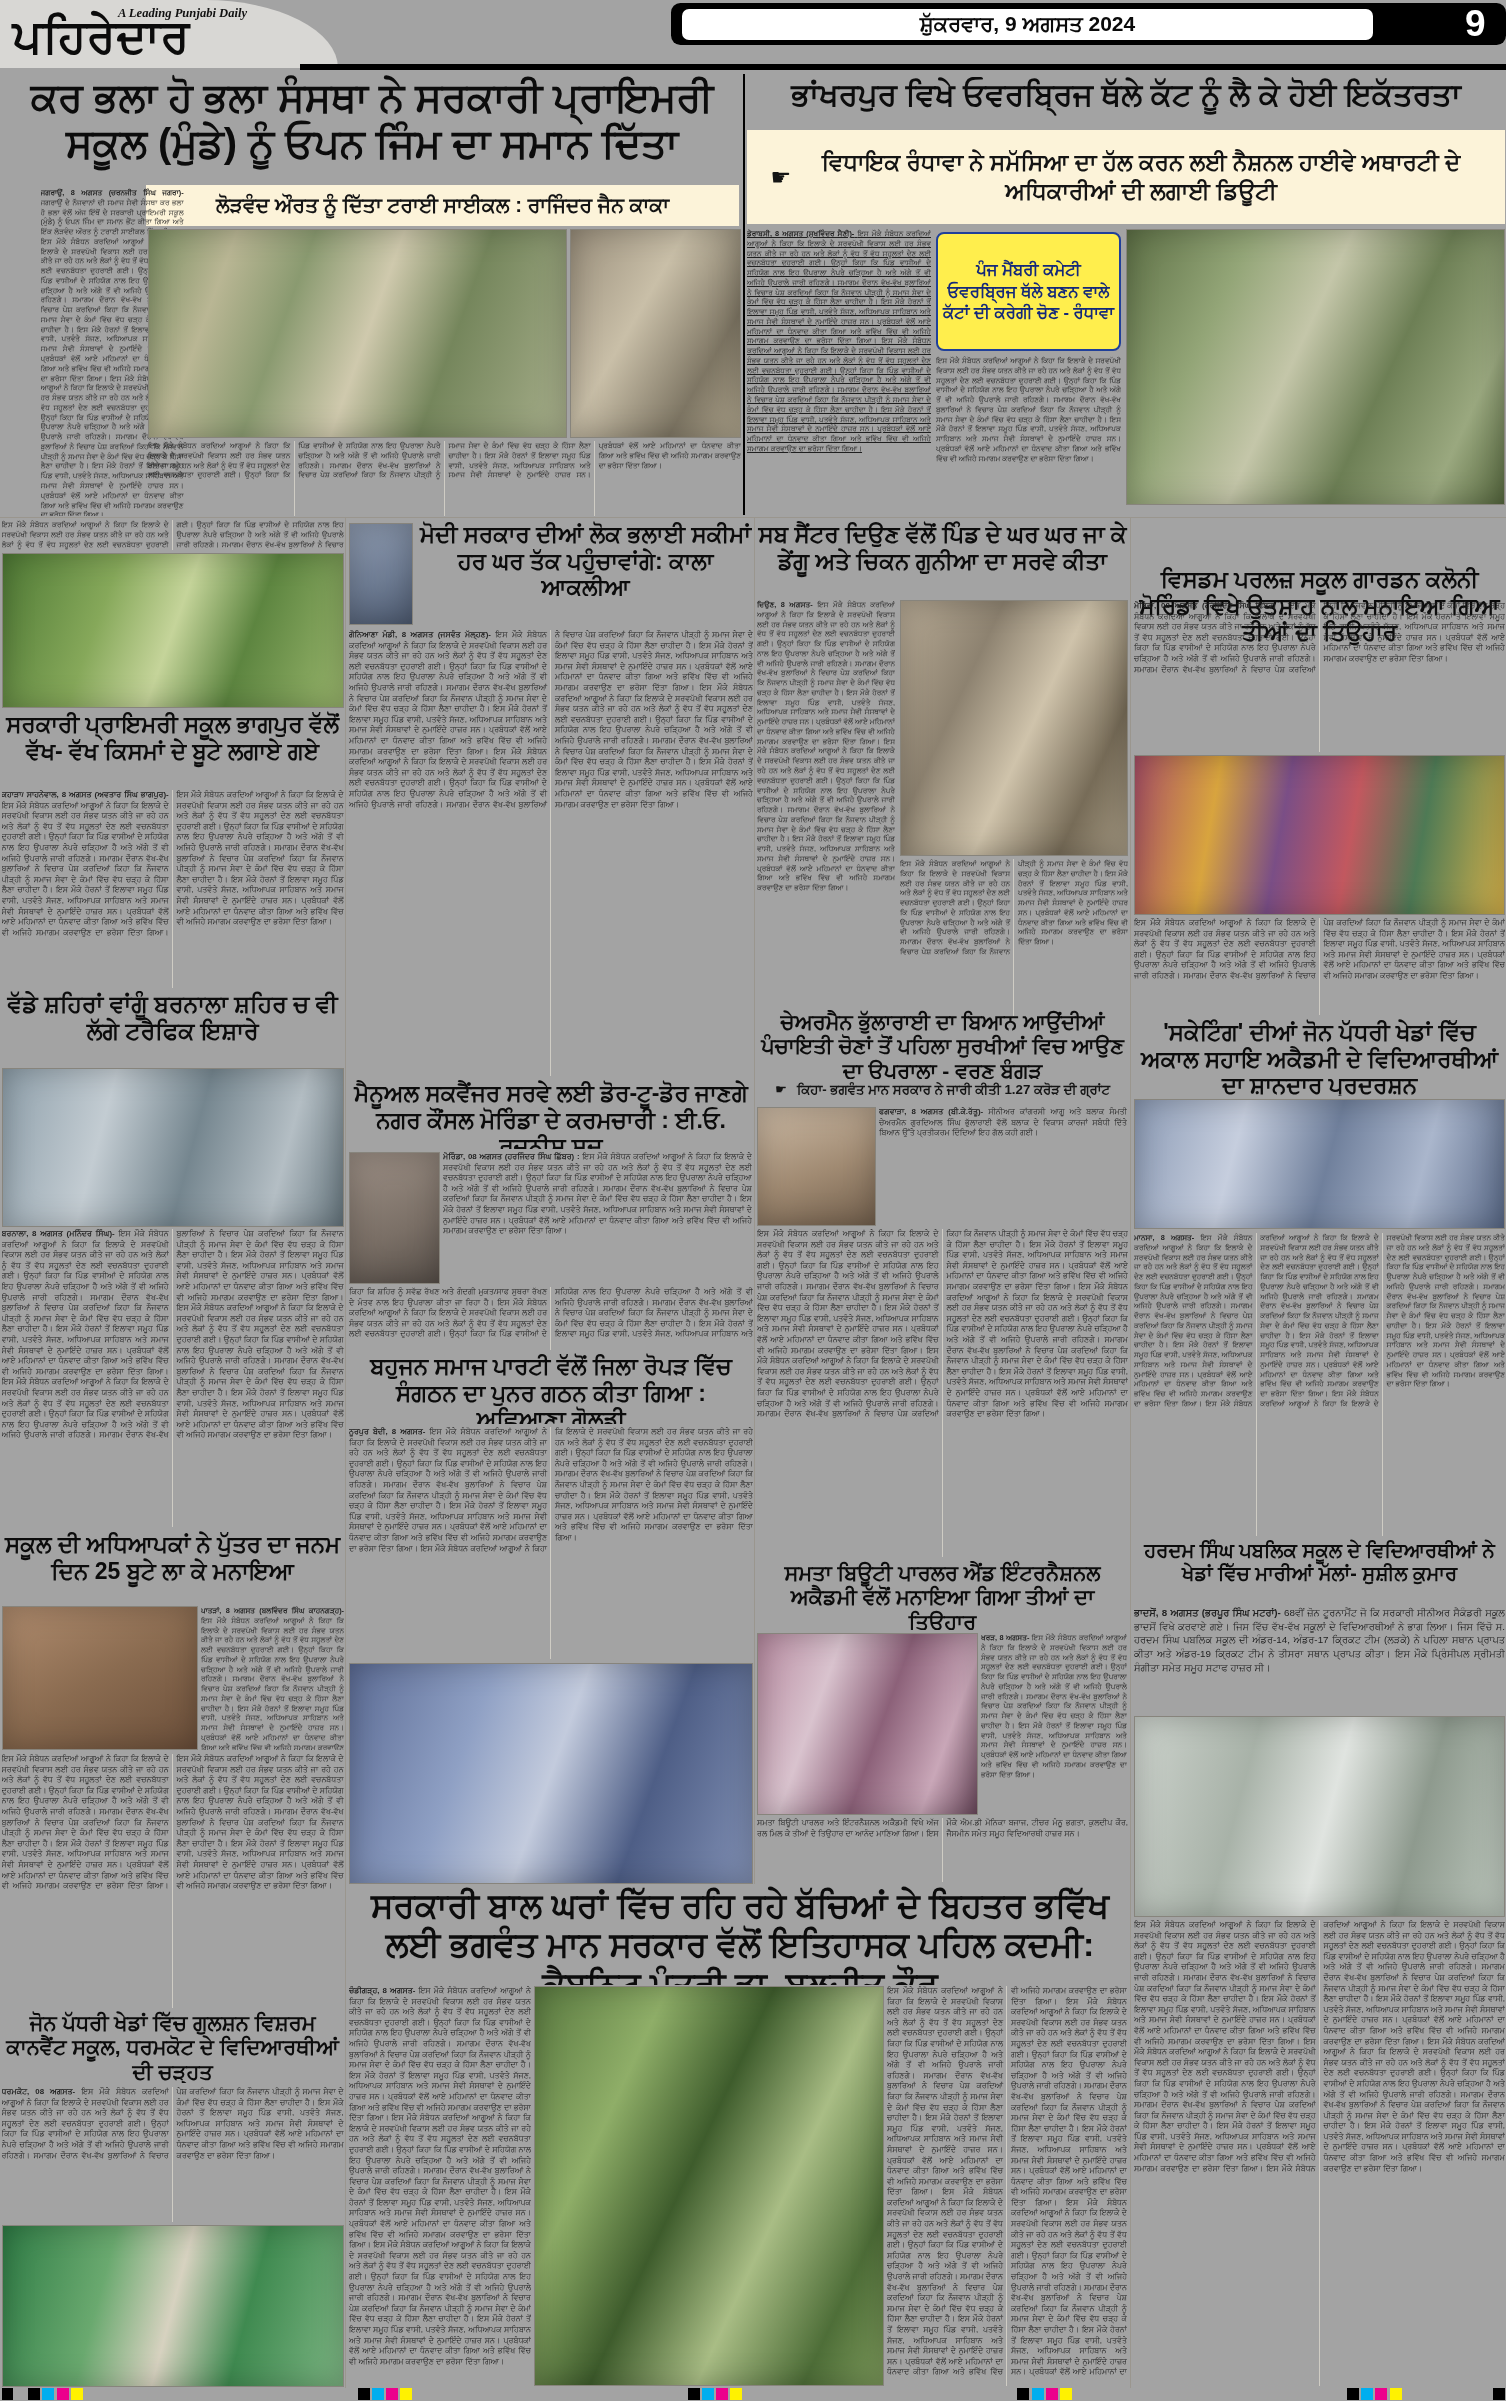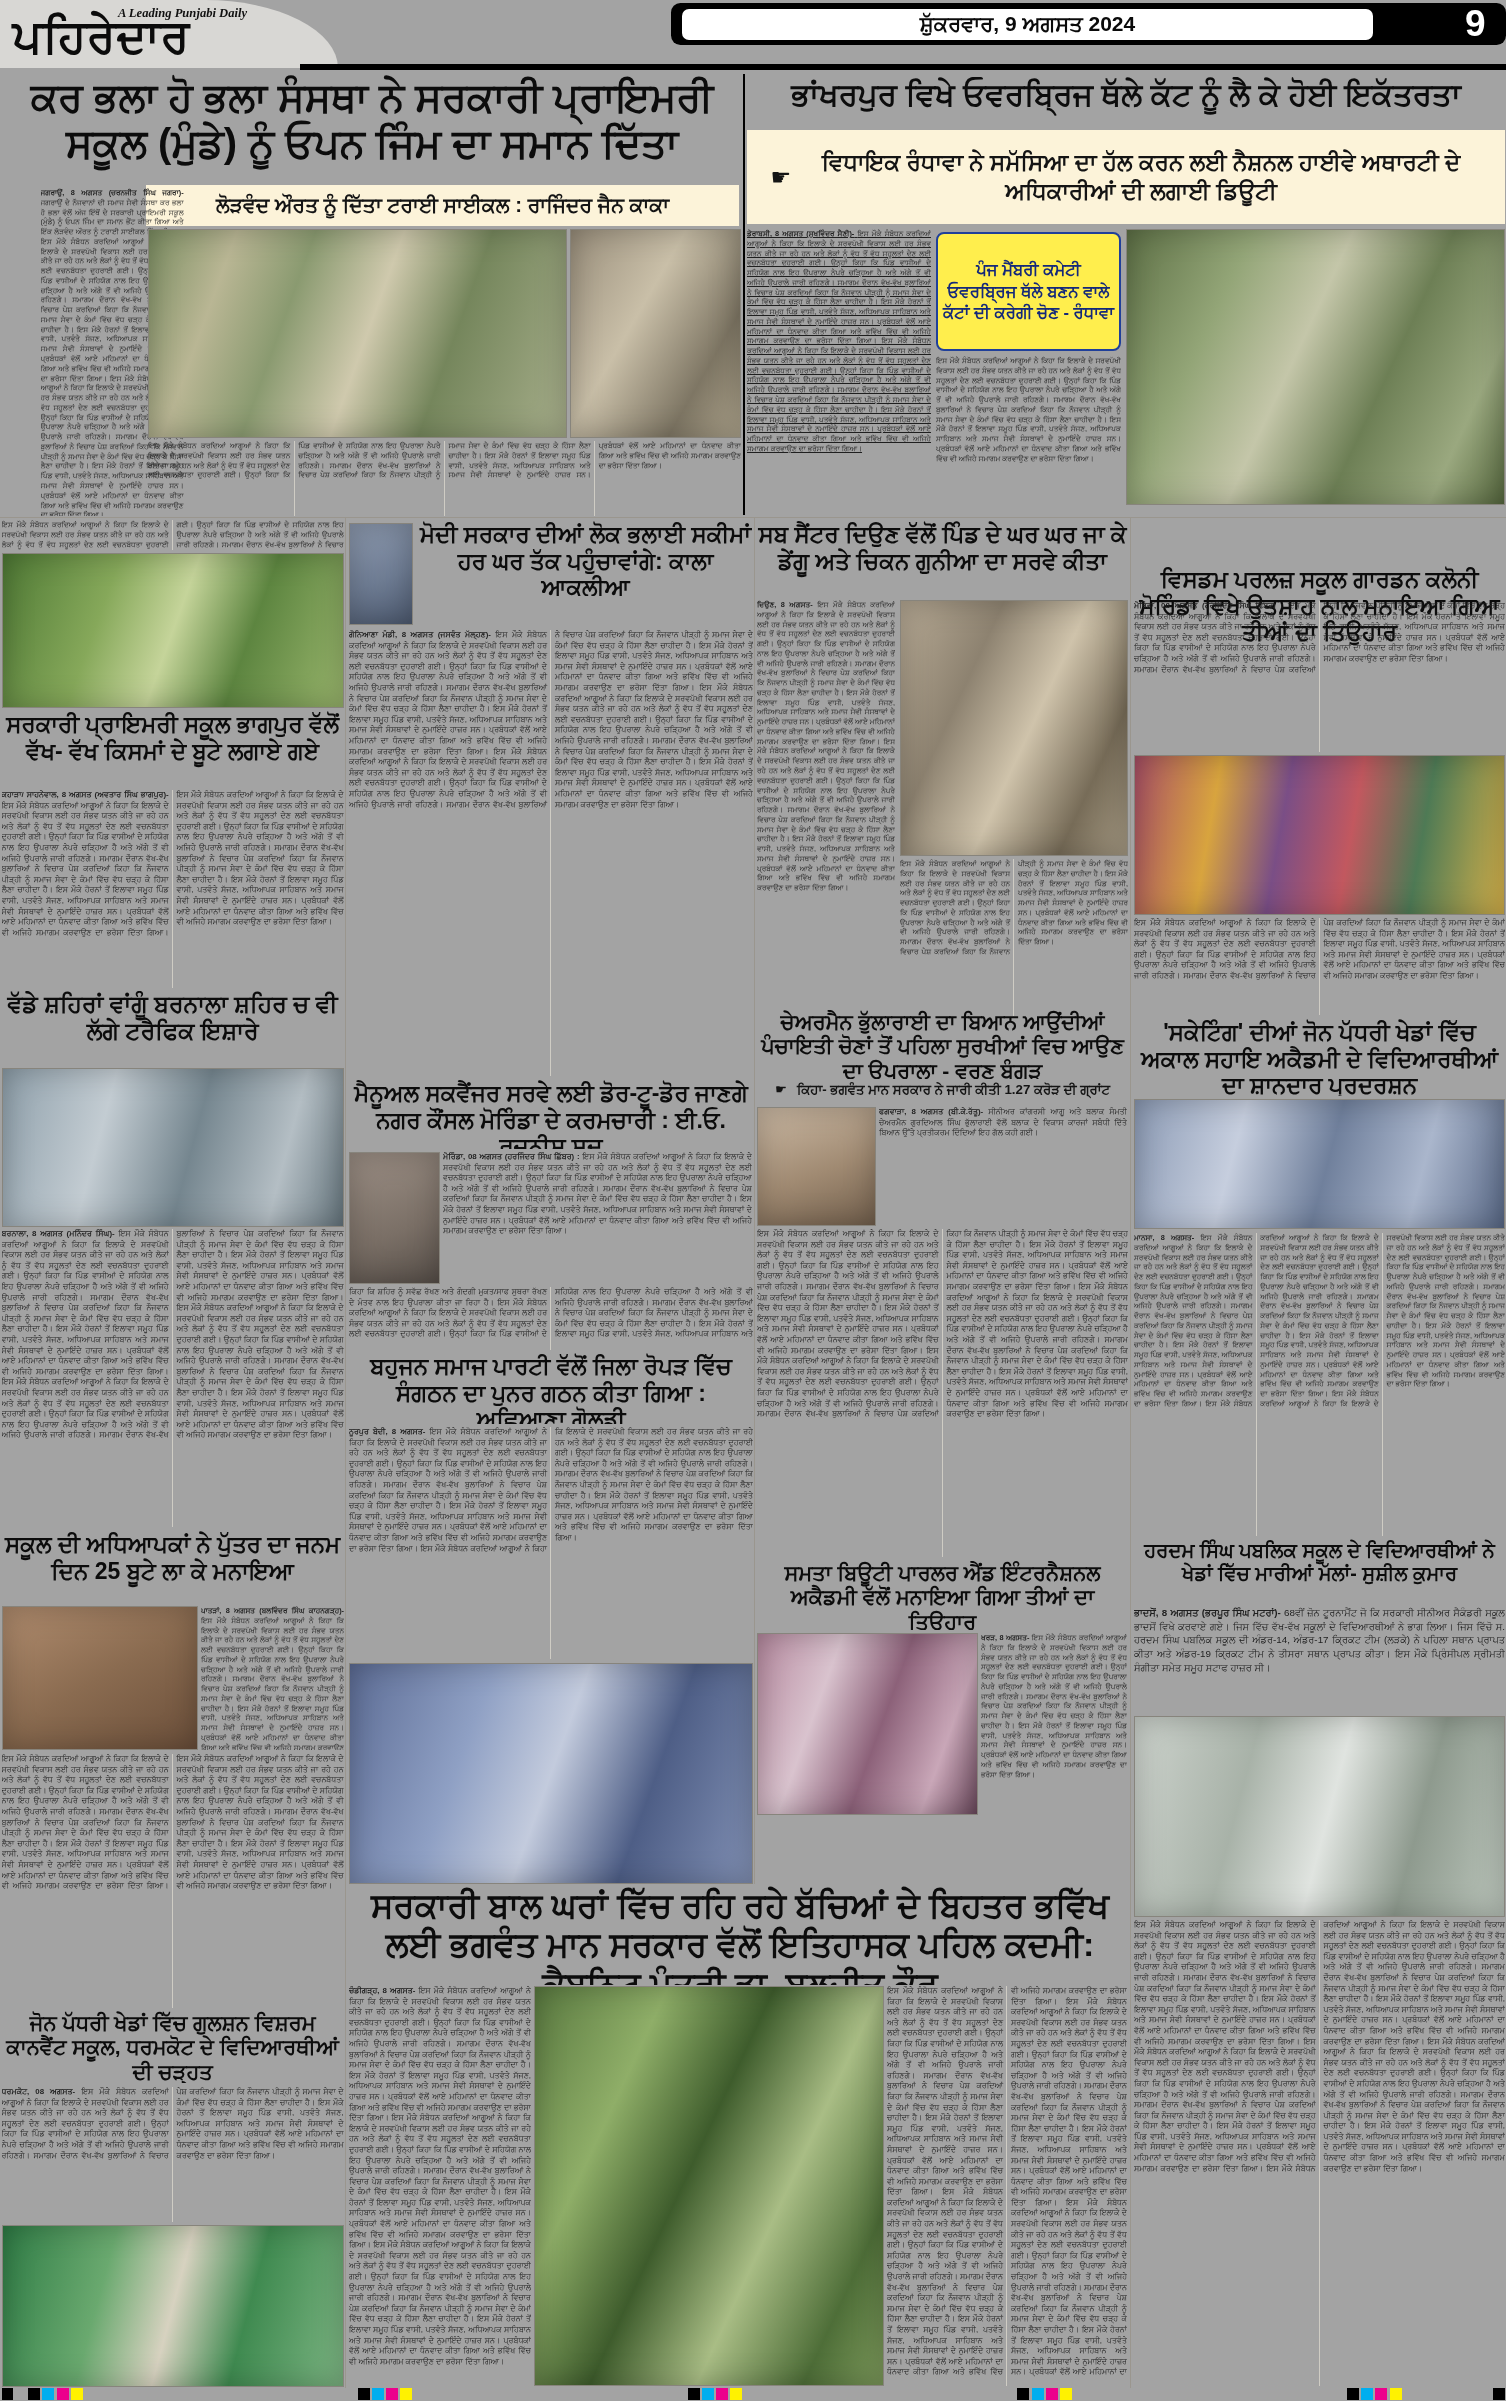--- a/index.html
+++ b/index.html
@@ -182,20 +182,23 @@
   </div>
   <div class="abs body cols2" style="left:757px;top:1229px;width:371px;height:328px;">
     <span>ਇਸ ਮੌਕੇ ਸੰਬੋਧਨ ਕਰਦਿਆਂ ਆਗੂਆਂ ਨੇ ਕਿਹਾ ਕਿ ਇਲਾਕੇ ਦੇ ਸਰਵਪੱਖੀ ਵਿਕਾਸ ਲਈ ਹਰ ਸੰਭਵ ਯਤਨ ਕੀਤੇ ਜਾ ਰਹੇ ਹਨ ਅਤੇ ਲੋਕਾਂ ਨੂੰ ਵੱਧ ਤੋਂ ਵੱਧ ਸਹੂਲਤਾਂ ਦੇਣ ਲਈ ਵਚਨਬੱਧਤਾ ਦੁਹਰਾਈ ਗਈ। ਉਨ੍ਹਾਂ ਕਿਹਾ ਕਿ ਪਿੰਡ ਵਾਸੀਆਂ ਦੇ ਸਹਿਯੋਗ ਨਾਲ ਇਹ ਉਪਰਾਲਾ ਨੇਪਰੇ ਚੜ੍ਹਿਆ ਹੈ ਅਤੇ ਅੱਗੇ ਤੋਂ ਵੀ ਅਜਿਹੇ ਉਪਰਾਲੇ ਜਾਰੀ ਰਹਿਣਗੇ। ਸਮਾਗਮ ਦੌਰਾਨ ਵੱਖ-ਵੱਖ ਬੁਲਾਰਿਆਂ ਨੇ ਵਿਚਾਰ ਪੇਸ਼ ਕਰਦਿਆਂ ਕਿਹਾ ਕਿ ਨੌਜਵਾਨ ਪੀੜ੍ਹੀ ਨੂੰ ਸਮਾਜ ਸੇਵਾ ਦੇ ਕੰਮਾਂ ਵਿੱਚ ਵੱਧ ਚੜ੍ਹ ਕੇ ਹਿੱਸਾ ਲੈਣਾ ਚਾਹੀਦਾ ਹੈ। ਇਸ ਮੌਕੇ ਹੋਰਨਾਂ ਤੋਂ ਇਲਾਵਾ ਸਮੂਹ ਪਿੰਡ ਵਾਸੀ, ਪਤਵੰਤੇ ਸੱਜਣ, ਅਧਿਆਪਕ ਸਾਹਿਬਾਨ ਅਤੇ ਸਮਾਜ ਸੇਵੀ ਸੰਸਥਾਵਾਂ ਦੇ ਨੁਮਾਇੰਦੇ ਹਾਜ਼ਰ ਸਨ। ਪ੍ਰਬੰਧਕਾਂ ਵੱਲੋਂ ਆਏ ਮਹਿਮਾਨਾਂ ਦਾ ਧੰਨਵਾਦ ਕੀਤਾ ਗਿਆ ਅਤੇ ਭਵਿੱਖ ਵਿੱਚ ਵੀ ਅਜਿਹੇ ਸਮਾਗਮ ਕਰਵਾਉਣ ਦਾ ਭਰੋਸਾ ਦਿੱਤਾ ਗਿਆ। ਇਸ ਮੌਕੇ ਸੰਬੋਧਨ ਕਰਦਿਆਂ ਆਗੂਆਂ ਨੇ ਕਿਹਾ ਕਿ ਇਲਾਕੇ ਦੇ ਸਰਵਪੱਖੀ ਵਿਕਾਸ ਲਈ ਹਰ ਸੰਭਵ ਯਤਨ ਕੀਤੇ ਜਾ ਰਹੇ ਹਨ ਅਤੇ ਲੋਕਾਂ ਨੂੰ ਵੱਧ ਤੋਂ ਵੱਧ ਸਹੂਲਤਾਂ ਦੇਣ ਲਈ ਵਚਨਬੱਧਤਾ ਦੁਹਰਾਈ ਗਈ। ਉਨ੍ਹਾਂ ਕਿਹਾ ਕਿ ਪਿੰਡ ਵਾਸੀਆਂ ਦੇ ਸਹਿਯੋਗ ਨਾਲ ਇਹ ਉਪਰਾਲਾ ਨੇਪਰੇ ਚੜ੍ਹਿਆ ਹੈ ਅਤੇ ਅੱਗੇ ਤੋਂ ਵੀ ਅਜਿਹੇ ਉਪਰਾਲੇ ਜਾਰੀ ਰਹਿਣਗੇ। ਸਮਾਗਮ ਦੌਰਾਨ ਵੱਖ-ਵੱਖ ਬੁਲਾਰਿਆਂ ਨੇ ਵਿਚਾਰ ਪੇਸ਼ ਕਰਦਿਆਂ ਕਿਹਾ ਕਿ ਨੌਜਵਾਨ ਪੀੜ੍ਹੀ ਨੂੰ ਸਮਾਜ ਸੇਵਾ ਦੇ ਕੰਮਾਂ ਵਿੱਚ ਵੱਧ ਚੜ੍ਹ ਕੇ ਹਿੱਸਾ ਲੈਣਾ ਚਾਹੀਦਾ ਹੈ। ਇਸ ਮੌਕੇ ਹੋਰਨਾਂ ਤੋਂ ਇਲਾਵਾ ਸਮੂਹ ਪਿੰਡ ਵਾਸੀ, ਪਤਵੰਤੇ ਸੱਜਣ, ਅਧਿਆਪਕ ਸਾਹਿਬਾਨ ਅਤੇ ਸਮਾਜ ਸੇਵੀ ਸੰਸਥਾਵਾਂ ਦੇ ਨੁਮਾਇੰਦੇ ਹਾਜ਼ਰ ਸਨ। ਪ੍ਰਬੰਧਕਾਂ ਵੱਲੋਂ ਆਏ ਮਹਿਮਾਨਾਂ ਦਾ ਧੰਨਵਾਦ ਕੀਤਾ ਗਿਆ ਅਤੇ ਭਵਿੱਖ ਵਿੱਚ ਵੀ ਅਜਿਹੇ ਸਮਾਗਮ ਕਰਵਾਉਣ ਦਾ ਭਰੋਸਾ ਦਿੱਤਾ ਗਿਆ। ਇਸ ਮੌਕੇ ਸੰਬੋਧਨ ਕਰਦਿਆਂ ਆਗੂਆਂ ਨੇ ਕਿਹਾ ਕਿ ਇਲਾਕੇ ਦੇ ਸਰਵਪੱਖੀ ਵਿਕਾਸ ਲਈ ਹਰ ਸੰਭਵ ਯਤਨ ਕੀਤੇ ਜਾ ਰਹੇ ਹਨ ਅਤੇ ਲੋਕਾਂ ਨੂੰ ਵੱਧ ਤੋਂ ਵੱਧ ਸਹੂਲਤਾਂ ਦੇਣ ਲਈ ਵਚਨਬੱਧਤਾ ਦੁਹਰਾਈ ਗਈ। ਉਨ੍ਹਾਂ ਕਿਹਾ ਕਿ ਪਿੰਡ ਵਾਸੀਆਂ ਦੇ ਸਹਿਯੋਗ ਨਾਲ ਇਹ ਉਪਰਾਲਾ ਨੇਪਰੇ ਚੜ੍ਹਿਆ ਹੈ ਅਤੇ ਅੱਗੇ ਤੋਂ ਵੀ ਅਜਿਹੇ ਉਪਰਾਲੇ ਜਾਰੀ ਰਹਿਣਗੇ। ਸਮਾਗਮ ਦੌਰਾਨ ਵੱਖ-ਵੱਖ ਬੁਲਾਰਿਆਂ ਨੇ ਵਿਚਾਰ ਪੇਸ਼ ਕਰਦਿਆਂ ਕਿਹਾ ਕਿ ਨੌਜਵਾਨ ਪੀੜ੍ਹੀ ਨੂੰ ਸਮਾਜ ਸੇਵਾ ਦੇ ਕੰਮਾਂ ਵਿੱਚ ਵੱਧ ਚੜ੍ਹ ਕੇ ਹਿੱਸਾ ਲੈਣਾ ਚਾਹੀਦਾ ਹੈ। ਇਸ ਮੌਕੇ ਹੋਰਨਾਂ ਤੋਂ ਇਲਾਵਾ ਸਮੂਹ ਪਿੰਡ ਵਾਸੀ, ਪਤਵੰਤੇ ਸੱਜਣ, ਅਧਿਆਪਕ ਸਾਹਿਬਾਨ ਅਤੇ ਸਮਾਜ ਸੇਵੀ ਸੰਸਥਾਵਾਂ ਦੇ ਨੁਮਾਇੰਦੇ ਹਾਜ਼ਰ ਸਨ। ਪ੍ਰਬੰਧਕਾਂ ਵੱਲੋਂ ਆਏ ਮਹਿਮਾਨਾਂ ਦਾ ਧੰਨਵਾਦ ਕੀਤਾ ਗਿਆ ਅਤੇ ਭਵਿੱਖ ਵਿੱਚ ਵੀ ਅਜਿਹੇ ਸਮਾਗਮ ਕਰਵਾਉਣ ਦਾ ਭਰੋਸਾ ਦਿੱਤਾ ਗਿਆ।</span>
   </div>
 
   <div class="abs hl" style="left:757px;top:1561px;width:371px;height:69px;font-size:21px;">ਸਮਤਾ ਬਿਊਟੀ ਪਾਰਲਰ ਐਂਡ ਇੰਟਰਨੈਸ਼ਨਲ ਅਕੈਡਮੀ ਵੱਲੋਂ ਮਨਾਇਆ ਗਿਆ ਤੀਆਂ ਦਾ ਤਿਉਹਾਰ</div>
   <div class="abs photo" style="left:757px;top:1633px;width:221px;height:182px;background:linear-gradient(110deg,#b78aa0,#d9c3ce 30%,#8c6179 55%,#c9a7b8 80%,#6d4a5e);"></div>
   <div class="abs body t9" style="left:981px;top:1633px;width:146px;height:182px;">
     <span class="dl">ਖਰੜ, 8 ਅਗਸਤ-</span>
     <span>ਇਸ ਮੌਕੇ ਸੰਬੋਧਨ ਕਰਦਿਆਂ ਆਗੂਆਂ ਨੇ ਕਿਹਾ ਕਿ ਇਲਾਕੇ ਦੇ ਸਰਵਪੱਖੀ ਵਿਕਾਸ ਲਈ ਹਰ ਸੰਭਵ ਯਤਨ ਕੀਤੇ ਜਾ ਰਹੇ ਹਨ ਅਤੇ ਲੋਕਾਂ ਨੂੰ ਵੱਧ ਤੋਂ ਵੱਧ ਸਹੂਲਤਾਂ ਦੇਣ ਲਈ ਵਚਨਬੱਧਤਾ ਦੁਹਰਾਈ ਗਈ। ਉਨ੍ਹਾਂ ਕਿਹਾ ਕਿ ਪਿੰਡ ਵਾਸੀਆਂ ਦੇ ਸਹਿਯੋਗ ਨਾਲ ਇਹ ਉਪਰਾਲਾ ਨੇਪਰੇ ਚੜ੍ਹਿਆ ਹੈ ਅਤੇ ਅੱਗੇ ਤੋਂ ਵੀ ਅਜਿਹੇ ਉਪਰਾਲੇ ਜਾਰੀ ਰਹਿਣਗੇ। ਸਮਾਗਮ ਦੌਰਾਨ ਵੱਖ-ਵੱਖ ਬੁਲਾਰਿਆਂ ਨੇ ਵਿਚਾਰ ਪੇਸ਼ ਕਰਦਿਆਂ ਕਿਹਾ ਕਿ ਨੌਜਵਾਨ ਪੀੜ੍ਹੀ ਨੂੰ ਸਮਾਜ ਸੇਵਾ ਦੇ ਕੰਮਾਂ ਵਿੱਚ ਵੱਧ ਚੜ੍ਹ ਕੇ ਹਿੱਸਾ ਲੈਣਾ ਚਾਹੀਦਾ ਹੈ। ਇਸ ਮੌਕੇ ਹੋਰਨਾਂ ਤੋਂ ਇਲਾਵਾ ਸਮੂਹ ਪਿੰਡ ਵਾਸੀ, ਪਤਵੰਤੇ ਸੱਜਣ, ਅਧਿਆਪਕ ਸਾਹਿਬਾਨ ਅਤੇ ਸਮਾਜ ਸੇਵੀ ਸੰਸਥਾਵਾਂ ਦੇ ਨੁਮਾਇੰਦੇ ਹਾਜ਼ਰ ਸਨ। ਪ੍ਰਬੰਧਕਾਂ ਵੱਲੋਂ ਆਏ ਮਹਿਮਾਨਾਂ ਦਾ ਧੰਨਵਾਦ ਕੀਤਾ ਗਿਆ ਅਤੇ ਭਵਿੱਖ ਵਿੱਚ ਵੀ ਅਜਿਹੇ ਸਮਾਗਮ ਕਰਵਾਉਣ ਦਾ ਭਰੋਸਾ ਦਿੱਤਾ ਗਿਆ।</span>
+  </div>
+  <div class="abs body cols2" style="left:757px;top:1818px;width:371px;height:64px;">
+    <span>ਸਮਤਾ ਬਿਊਟੀ ਪਾਰਲਰ ਅਤੇ ਇੰਟਰਨੈਸ਼ਨਲ ਅਕੈਡਮੀ ਵਿਖੇ ਅੱਜ ਰਲ ਮਿਲ ਕੇ ਤੀਆਂ ਦੇ ਤਿਉਹਾਰ ਦਾ ਆਨੰਦ ਮਾਣਿਆ ਗਿਆ। ਇਸ ਮੌਕੇ ਐਮ.ਡੀ ਮੋਨਿਕਾ ਬਜਾਜ, ਟੀਚਰ ਮੰਨੂ ਭਗਤਾ, ਕੁਲਦੀਪ ਕੌਰ, ਜੈਸਮੀਨ ਸਮੇਤ ਸਮੂਹ ਵਿਦਿਆਰਥੀ ਹਾਜ਼ਰ ਸਨ।</span>
   </div>
 
   <div class="abs hl" style="left:1134px;top:1019px;width:371px;height:77px;font-size:23px;">'ਸਕੇਟਿੰਗ' ਦੀਆਂ ਜੋਨ ਪੱਧਰੀ ਖੇਡਾਂ ਵਿੱਚ ਅਕਾਲ ਸਹਾਇ ਅਕੈਡਮੀ ਦੇ ਵਿਦਿਆਰਥੀਆਂ ਦਾ ਸ਼ਾਨਦਾਰ ਪ੍ਰਦਰਸ਼ਨ</div>
   <div class="abs photo" style="left:1134px;top:1099px;width:371px;height:130px;background:linear-gradient(105deg,#8c9bb5,#c6cede 28%,#70809c 52%,#aab6cc 76%,#5a6a88);"></div>
   <div class="abs body t9 cols3" style="left:1134px;top:1233px;width:371px;height:303px;">
     <span class="dl">ਮਾਨਸਾ, 8 ਅਗਸਤ-</span>
     <span>ਇਸ ਮੌਕੇ ਸੰਬੋਧਨ ਕਰਦਿਆਂ ਆਗੂਆਂ ਨੇ ਕਿਹਾ ਕਿ ਇਲਾਕੇ ਦੇ ਸਰਵਪੱਖੀ ਵਿਕਾਸ ਲਈ ਹਰ ਸੰਭਵ ਯਤਨ ਕੀਤੇ ਜਾ ਰਹੇ ਹਨ ਅਤੇ ਲੋਕਾਂ ਨੂੰ ਵੱਧ ਤੋਂ ਵੱਧ ਸਹੂਲਤਾਂ ਦੇਣ ਲਈ ਵਚਨਬੱਧਤਾ ਦੁਹਰਾਈ ਗਈ। ਉਨ੍ਹਾਂ ਕਿਹਾ ਕਿ ਪਿੰਡ ਵਾਸੀਆਂ ਦੇ ਸਹਿਯੋਗ ਨਾਲ ਇਹ ਉਪਰਾਲਾ ਨੇਪਰੇ ਚੜ੍ਹਿਆ ਹੈ ਅਤੇ ਅੱਗੇ ਤੋਂ ਵੀ ਅਜਿਹੇ ਉਪਰਾਲੇ ਜਾਰੀ ਰਹਿਣਗੇ। ਸਮਾਗਮ ਦੌਰਾਨ ਵੱਖ-ਵੱਖ ਬੁਲਾਰਿਆਂ ਨੇ ਵਿਚਾਰ ਪੇਸ਼ ਕਰਦਿਆਂ ਕਿਹਾ ਕਿ ਨੌਜਵਾਨ ਪੀੜ੍ਹੀ ਨੂੰ ਸਮਾਜ ਸੇਵਾ ਦੇ ਕੰਮਾਂ ਵਿੱਚ ਵੱਧ ਚੜ੍ਹ ਕੇ ਹਿੱਸਾ ਲੈਣਾ ਚਾਹੀਦਾ ਹੈ। ਇਸ ਮੌਕੇ ਹੋਰਨਾਂ ਤੋਂ ਇਲਾਵਾ ਸਮੂਹ ਪਿੰਡ ਵਾਸੀ, ਪਤਵੰਤੇ ਸੱਜਣ, ਅਧਿਆਪਕ ਸਾਹਿਬਾਨ ਅਤੇ ਸਮਾਜ ਸੇਵੀ ਸੰਸਥਾਵਾਂ ਦੇ ਨੁਮਾਇੰਦੇ ਹਾਜ਼ਰ ਸਨ। ਪ੍ਰਬੰਧਕਾਂ ਵੱਲੋਂ ਆਏ ਮਹਿਮਾਨਾਂ ਦਾ ਧੰਨਵਾਦ ਕੀਤਾ ਗਿਆ ਅਤੇ ਭਵਿੱਖ ਵਿੱਚ ਵੀ ਅਜਿਹੇ ਸਮਾਗਮ ਕਰਵਾਉਣ ਦਾ ਭਰੋਸਾ ਦਿੱਤਾ ਗਿਆ। ਇਸ ਮੌਕੇ ਸੰਬੋਧਨ ਕਰਦਿਆਂ ਆਗੂਆਂ ਨੇ ਕਿਹਾ ਕਿ ਇਲਾਕੇ ਦੇ ਸਰਵਪੱਖੀ ਵਿਕਾਸ ਲਈ ਹਰ ਸੰਭਵ ਯਤਨ ਕੀਤੇ ਜਾ ਰਹੇ ਹਨ ਅਤੇ ਲੋਕਾਂ ਨੂੰ ਵੱਧ ਤੋਂ ਵੱਧ ਸਹੂਲਤਾਂ ਦੇਣ ਲਈ ਵਚਨਬੱਧਤਾ ਦੁਹਰਾਈ ਗਈ। ਉਨ੍ਹਾਂ ਕਿਹਾ ਕਿ ਪਿੰਡ ਵਾਸੀਆਂ ਦੇ ਸਹਿਯੋਗ ਨਾਲ ਇਹ ਉਪਰਾਲਾ ਨੇਪਰੇ ਚੜ੍ਹਿਆ ਹੈ ਅਤੇ ਅੱਗੇ ਤੋਂ ਵੀ ਅਜਿਹੇ ਉਪਰਾਲੇ ਜਾਰੀ ਰਹਿਣਗੇ। ਸਮਾਗਮ ਦੌਰਾਨ ਵੱਖ-ਵੱਖ ਬੁਲਾਰਿਆਂ ਨੇ ਵਿਚਾਰ ਪੇਸ਼ ਕਰਦਿਆਂ ਕਿਹਾ ਕਿ ਨੌਜਵਾਨ ਪੀੜ੍ਹੀ ਨੂੰ ਸਮਾਜ ਸੇਵਾ ਦੇ ਕੰਮਾਂ ਵਿੱਚ ਵੱਧ ਚੜ੍ਹ ਕੇ ਹਿੱਸਾ ਲੈਣਾ ਚਾਹੀਦਾ ਹੈ। ਇਸ ਮੌਕੇ ਹੋਰਨਾਂ ਤੋਂ ਇਲਾਵਾ ਸਮੂਹ ਪਿੰਡ ਵਾਸੀ, ਪਤਵੰਤੇ ਸੱਜਣ, ਅਧਿਆਪਕ ਸਾਹਿਬਾਨ ਅਤੇ ਸਮਾਜ ਸੇਵੀ ਸੰਸਥਾਵਾਂ ਦੇ ਨੁਮਾਇੰਦੇ ਹਾਜ਼ਰ ਸਨ। ਪ੍ਰਬੰਧਕਾਂ ਵੱਲੋਂ ਆਏ ਮਹਿਮਾਨਾਂ ਦਾ ਧੰਨਵਾਦ ਕੀਤਾ ਗਿਆ ਅਤੇ ਭਵਿੱਖ ਵਿੱਚ ਵੀ ਅਜਿਹੇ ਸਮਾਗਮ ਕਰਵਾਉਣ ਦਾ ਭਰੋਸਾ ਦਿੱਤਾ ਗਿਆ। ਇਸ ਮੌਕੇ ਸੰਬੋਧਨ ਕਰਦਿਆਂ ਆਗੂਆਂ ਨੇ ਕਿਹਾ ਕਿ ਇਲਾਕੇ ਦੇ ਸਰਵਪੱਖੀ ਵਿਕਾਸ ਲਈ ਹਰ ਸੰਭਵ ਯਤਨ ਕੀਤੇ ਜਾ ਰਹੇ ਹਨ ਅਤੇ ਲੋਕਾਂ ਨੂੰ ਵੱਧ ਤੋਂ ਵੱਧ ਸਹੂਲਤਾਂ ਦੇਣ ਲਈ ਵਚਨਬੱਧਤਾ ਦੁਹਰਾਈ ਗਈ। ਉਨ੍ਹਾਂ ਕਿਹਾ ਕਿ ਪਿੰਡ ਵਾਸੀਆਂ ਦੇ ਸਹਿਯੋਗ ਨਾਲ ਇਹ ਉਪਰਾਲਾ ਨੇਪਰੇ ਚੜ੍ਹਿਆ ਹੈ ਅਤੇ ਅੱਗੇ ਤੋਂ ਵੀ ਅਜਿਹੇ ਉਪਰਾਲੇ ਜਾਰੀ ਰਹਿਣਗੇ। ਸਮਾਗਮ ਦੌਰਾਨ ਵੱਖ-ਵੱਖ ਬੁਲਾਰਿਆਂ ਨੇ ਵਿਚਾਰ ਪੇਸ਼ ਕਰਦਿਆਂ ਕਿਹਾ ਕਿ ਨੌਜਵਾਨ ਪੀੜ੍ਹੀ ਨੂੰ ਸਮਾਜ ਸੇਵਾ ਦੇ ਕੰਮਾਂ ਵਿੱਚ ਵੱਧ ਚੜ੍ਹ ਕੇ ਹਿੱਸਾ ਲੈਣਾ ਚਾਹੀਦਾ ਹੈ। ਇਸ ਮੌਕੇ ਹੋਰਨਾਂ ਤੋਂ ਇਲਾਵਾ ਸਮੂਹ ਪਿੰਡ ਵਾਸੀ, ਪਤਵੰਤੇ ਸੱਜਣ, ਅਧਿਆਪਕ ਸਾਹਿਬਾਨ ਅਤੇ ਸਮਾਜ ਸੇਵੀ ਸੰਸਥਾਵਾਂ ਦੇ ਨੁਮਾਇੰਦੇ ਹਾਜ਼ਰ ਸਨ। ਪ੍ਰਬੰਧਕਾਂ ਵੱਲੋਂ ਆਏ ਮਹਿਮਾਨਾਂ ਦਾ ਧੰਨਵਾਦ ਕੀਤਾ ਗਿਆ ਅਤੇ ਭਵਿੱਖ ਵਿੱਚ ਵੀ ਅਜਿਹੇ ਸਮਾਗਮ ਕਰਵਾਉਣ ਦਾ ਭਰੋਸਾ ਦਿੱਤਾ ਗਿਆ।</span>
   </div>
 
   <div class="abs hl" style="left:1134px;top:1539px;width:371px;height:64px;font-size:19.6px;">ਹਰਦਮ ਸਿੰਘ ਪਬਲਿਕ ਸਕੂਲ ਦੇ ਵਿਦਿਆਰਥੀਆਂ ਨੇ ਖੇਡਾਂ ਵਿੱਚ ਮਾਰੀਆਂ ਮੱਲਾਂ- ਸੁਸ਼ੀਲ ਕੁਮਾਰ</div>

